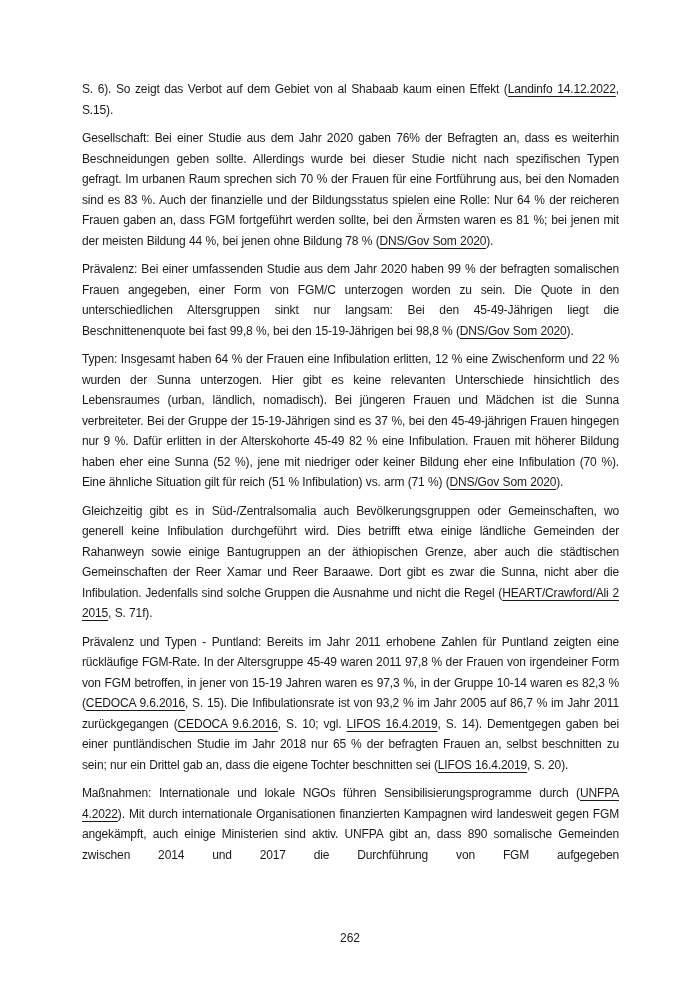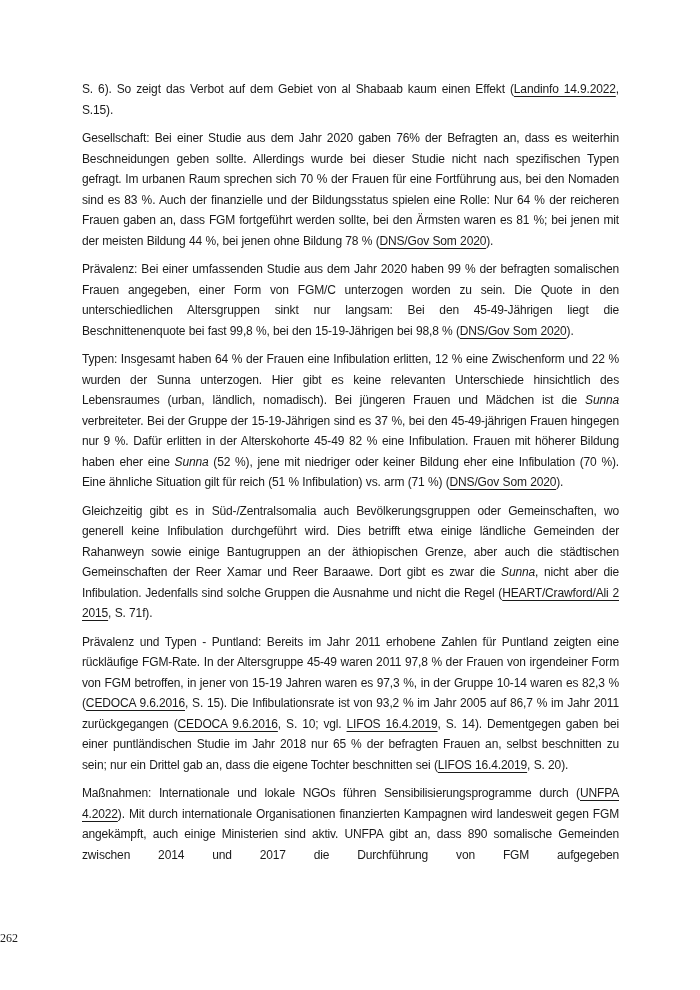--- a/index.html
+++ b/index.html
@@ -31,46 +31,45 @@
     font-size: 12px;
     line-height: 20.5px;
     letter-spacing: -0.15px;
     text-align: justify;
     word-spacing: 0.2px;
   }
   p.para.continues {
     text-align-last: justify;
   }
   .b { font-weight: 400; }
-  .i { font-style: italic; }
+  .i { }
   .u {
     text-decoration: underline;
     text-decoration-thickness: 1px;
     text-underline-offset: 2.5px;
     color: #1a1a1a;
     cursor: pointer;
   }
   .page-footer {
     position: absolute;
     left: 0;
     top: 930px;
     width: 700px;
-    text-align: left;
+    text-align: center;
     font-size: 12px;
     line-height: 16px;
     color: #1a1a1a;
-    font-family: Liberation Serif, serif;
   }
 </style>
 </head>
 <body>
 
 <div class="page">
   <div class="text-block">
-      <p class="para"><span>S. 6). So zeigt das Verbot auf dem Gebiet von al Shabaab kaum einen Effekt (</span><span class="u">Landinfo 14.9.2022</span><span>, S.15).</span></p>
+      <p class="para"><span>S. 6). So zeigt das Verbot auf dem Gebiet von al Shabaab kaum einen Effekt (</span><span class="u">Landinfo 14.12.2022</span><span>, S.15).</span></p>
       <p class="para"><span class="b">Gesellschaft:</span><span> Bei einer Studie aus dem Jahr 2020 gaben 76% der Befragten an, dass es wei­terhin Beschneidungen geben sollte. Allerdings wurde bei dieser Studie nicht nach spezifischen Typen gefragt. Im urbanen Raum sprechen sich 70 % der Frauen für eine Fortführung aus, bei den Nomaden sind es 83 %. Auch der finanzielle und der Bildungsstatus spielen eine Rolle: Nur 64 % der reicheren Frauen gaben an, dass FGM fortgeführt werden sollte, bei den Ärmsten waren es 81 %; bei jenen mit der meisten Bildung 44 %, bei jenen ohne Bildung 78 % (</span><span class="u">DNS/Gov Som 2020</span><span>).</span></p>
       <p class="para"><span class="b">Prävalenz:</span><span> Bei einer umfassenden Studie aus dem Jahr 2020 haben 99 % der befragten so­malischen Frauen angegeben, einer Form von FGM/C unterzogen worden zu sein. Die Quote in den unterschiedlichen Altersgruppen sinkt nur langsam: Bei den 45-49-Jährigen liegt die Beschnittenenquote bei fast 99,8 %, bei den 15-19-Jährigen bei 98,8 % (</span><span class="u">DNS/Gov Som 2020</span><span>).</span></p>
       <p class="para"><span class="b">Typen:</span><span> Insgesamt haben 64 % der Frauen eine Infibulation erlitten, 12 % eine Zwischenform und 22 % wurden der Sunna unterzogen. Hier gibt es keine relevanten Unterschiede hinsichtlich des Lebensraumes (urban, ländlich, nomadisch). Bei jüngeren Frauen und Mädchen ist die </span><span class="i">Sunna</span><span> verbreiteter. Bei der Gruppe der 15-19-Jährigen sind es 37 %, bei den 45-49-jährigen Frauen hingegen nur 9 %. Dafür erlitten in der Alterskohorte 45-49 82 % eine Infibulation. Frauen mit höherer Bildung haben eher eine </span><span class="i">Sunna</span><span> (52 %), jene mit niedriger oder keiner Bildung eher eine Infibulation (70 %). Eine ähnliche Situation gilt für reich (51 % Infibulation) vs. arm (71 %) (</span><span class="u">DNS/Gov Som 2020</span><span>).</span></p>
       <p class="para"><span>Gleichzeitig gibt es in Süd-/Zentralsomalia auch Bevölkerungsgruppen oder Gemeinschaften, wo generell keine Infibulation durchgeführt wird. Dies betrifft etwa einige ländliche Gemeinden der Rahanweyn sowie einige Bantugruppen an der äthiopischen Grenze, aber auch die städtischen Gemeinschaften der Reer Xamar und Reer Baraawe. Dort gibt es zwar die </span><span class="i">Sunna</span><span>, nicht aber die Infibulation. Jedenfalls sind solche Gruppen die Ausnahme und nicht die Regel (</span><span class="u">HEART/Crawford/Ali 2 2015</span><span>, S. 71f).</span></p>
       <p class="para"><span class="b">Prävalenz und Typen - Puntland:</span><span> Bereits im Jahr 2011 erhobene Zahlen für Puntland zeigten eine rückläufige FGM-Rate. In der Altersgruppe 45-49 waren 2011 97,8 % der Frauen von irgendeiner Form von FGM betroffen, in jener von 15-19 Jahren waren es 97,3 %, in der Gruppe 10-14 waren es 82,3 % (</span><span class="u">CEDOCA 9.6.2016</span><span>, S. 15). Die Infibulationsrate ist von 93,2 % im Jahr 2005 auf 86,7 % im Jahr 2011 zurückgegangen (</span><span class="u">CEDOCA 9.6.2016</span><span>, S. 10; vgl. </span><span class="u">LIFOS 16.4.2019</span><span>, S. 14). Dementgegen gaben bei einer puntländischen Studie im Jahr 2018 nur 65 % der befragten Frauen an, selbst beschnitten zu sein; nur ein Drittel gab an, dass die eigene Tochter beschnitten sei (</span><span class="u">LIFOS 16.4.2019</span><span>, S. 20).</span></p>
       <p class="para continues"><span class="b">Maßnahmen:</span><span> Internationale und lokale NGOs führen Sensibilisierungsprogramme durch (</span><span class="u">UNFPA 4.2022</span><span>). Mit durch internationale Organisationen finanzierten Kampagnen wird lan­desweit gegen FGM angekämpft, auch einige Ministerien sind aktiv. UNFPA gibt an, dass 890 somalische Gemeinden zwischen 2014 und 2017 die Durchführung von FGM aufgegeben</span></p>
     </div>
   <div class="page-footer">
     <span>262</span>
   </div>

